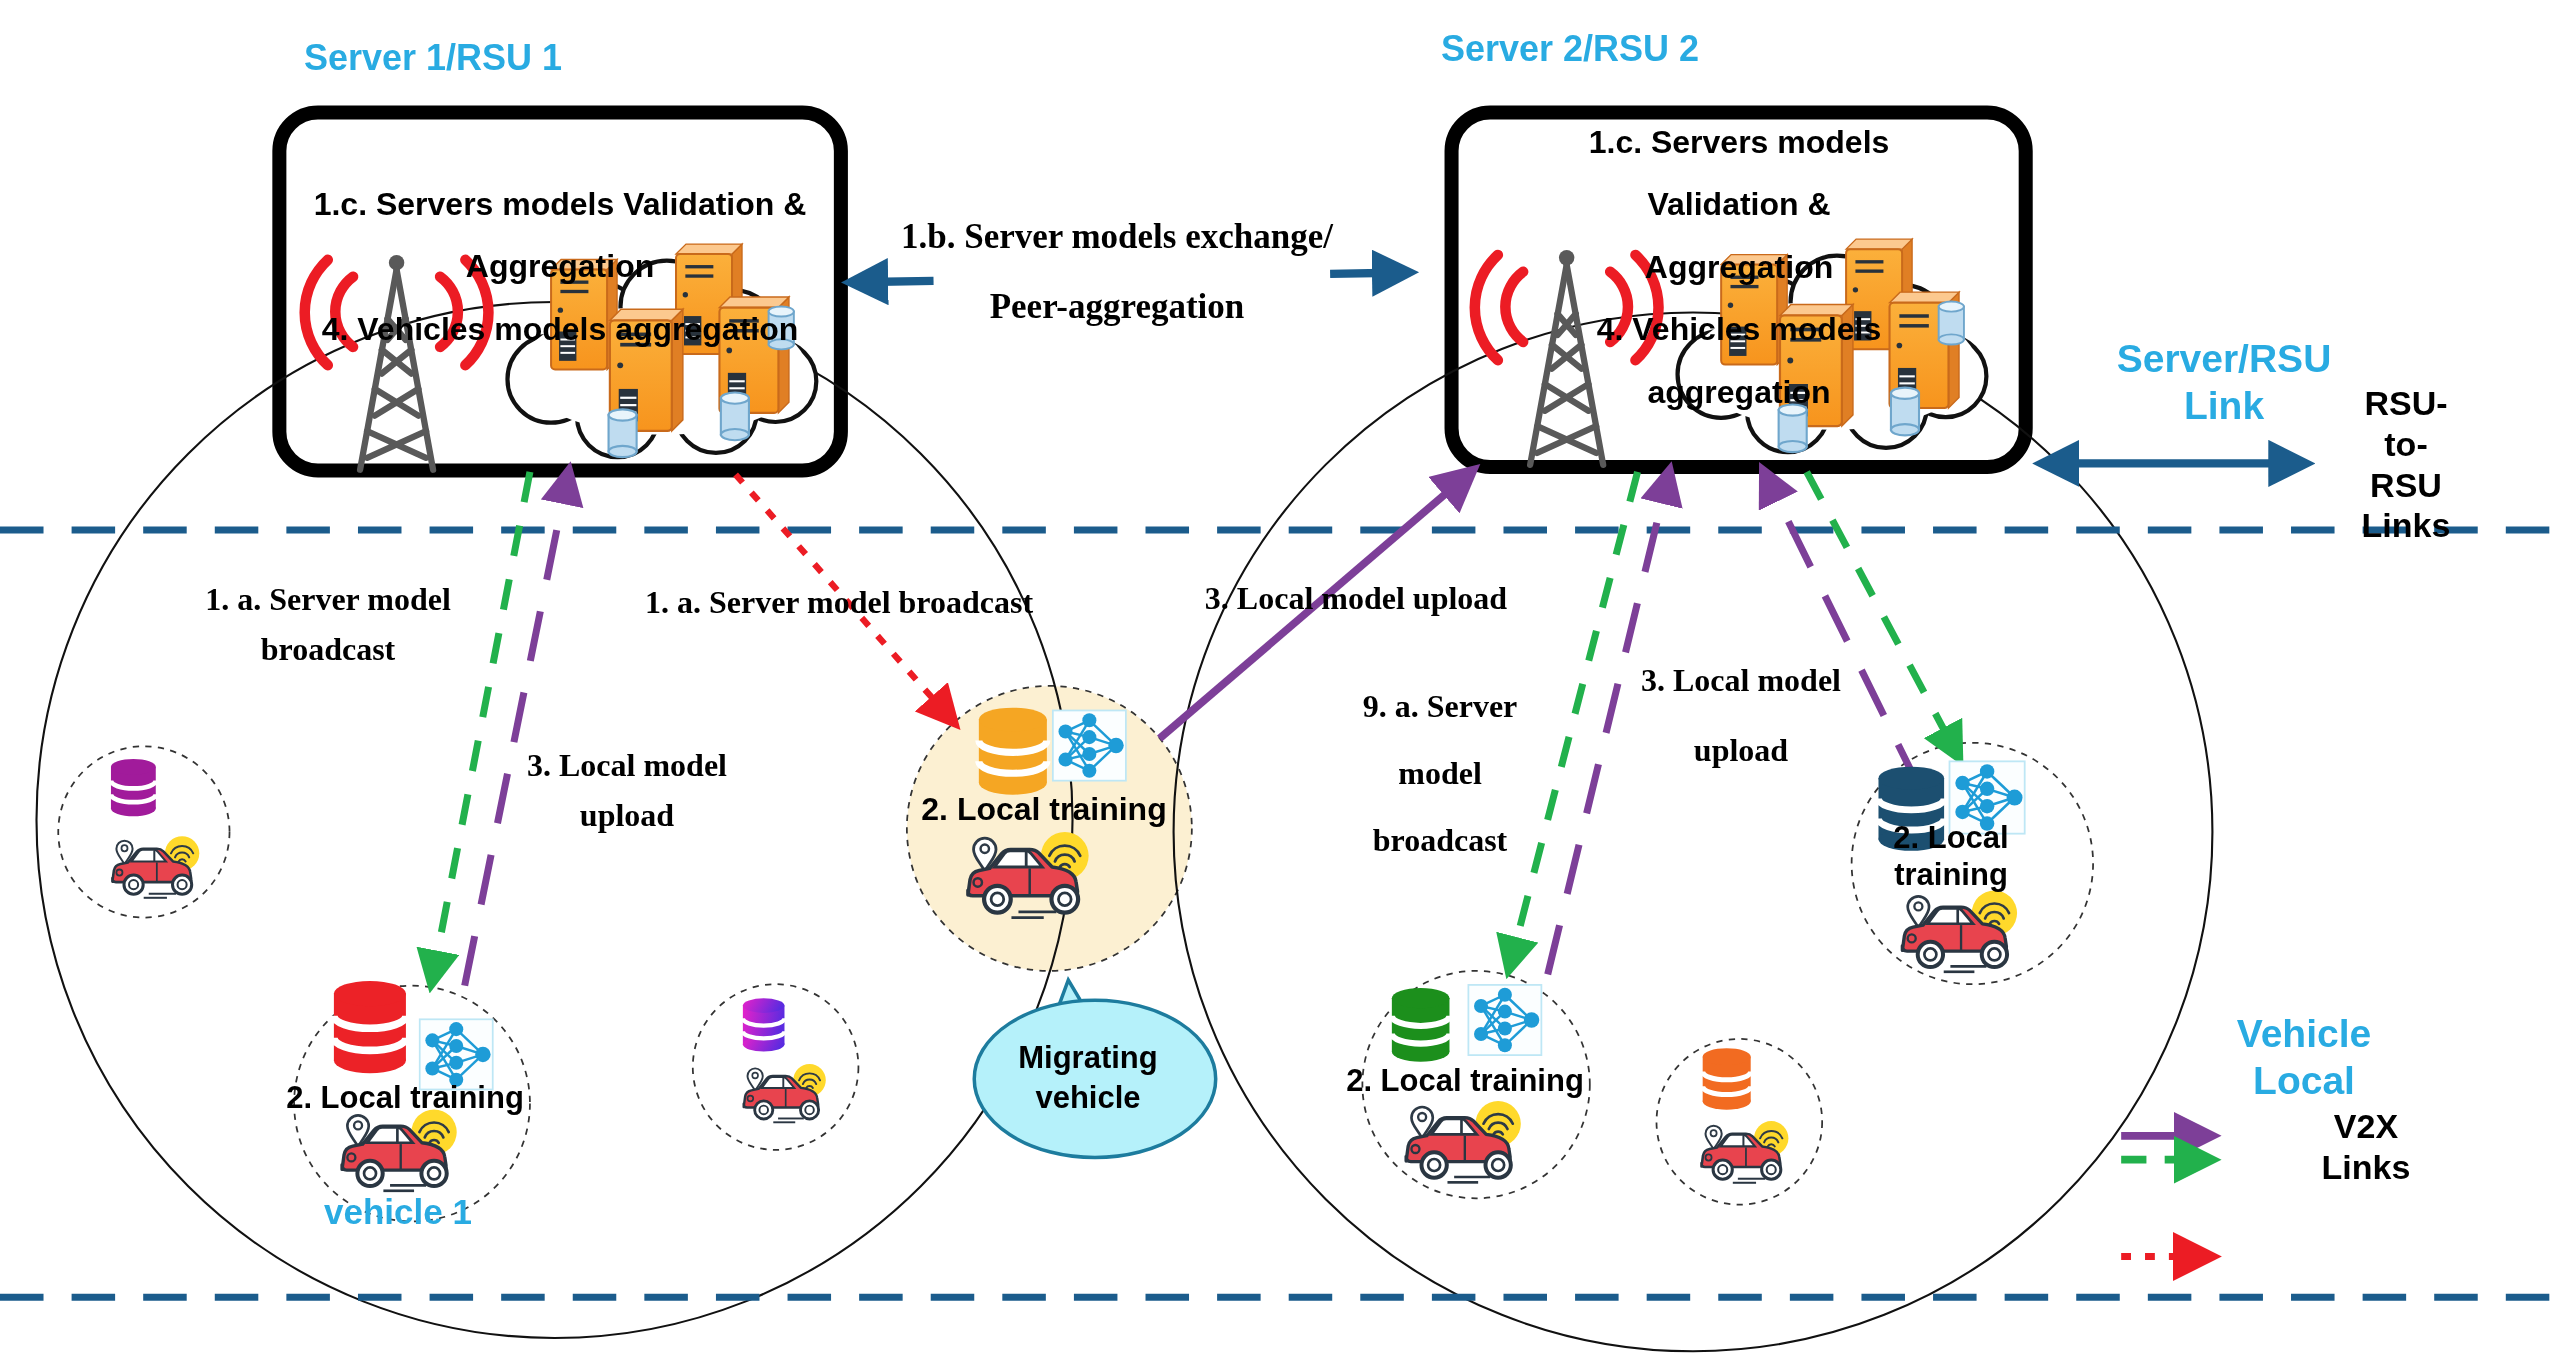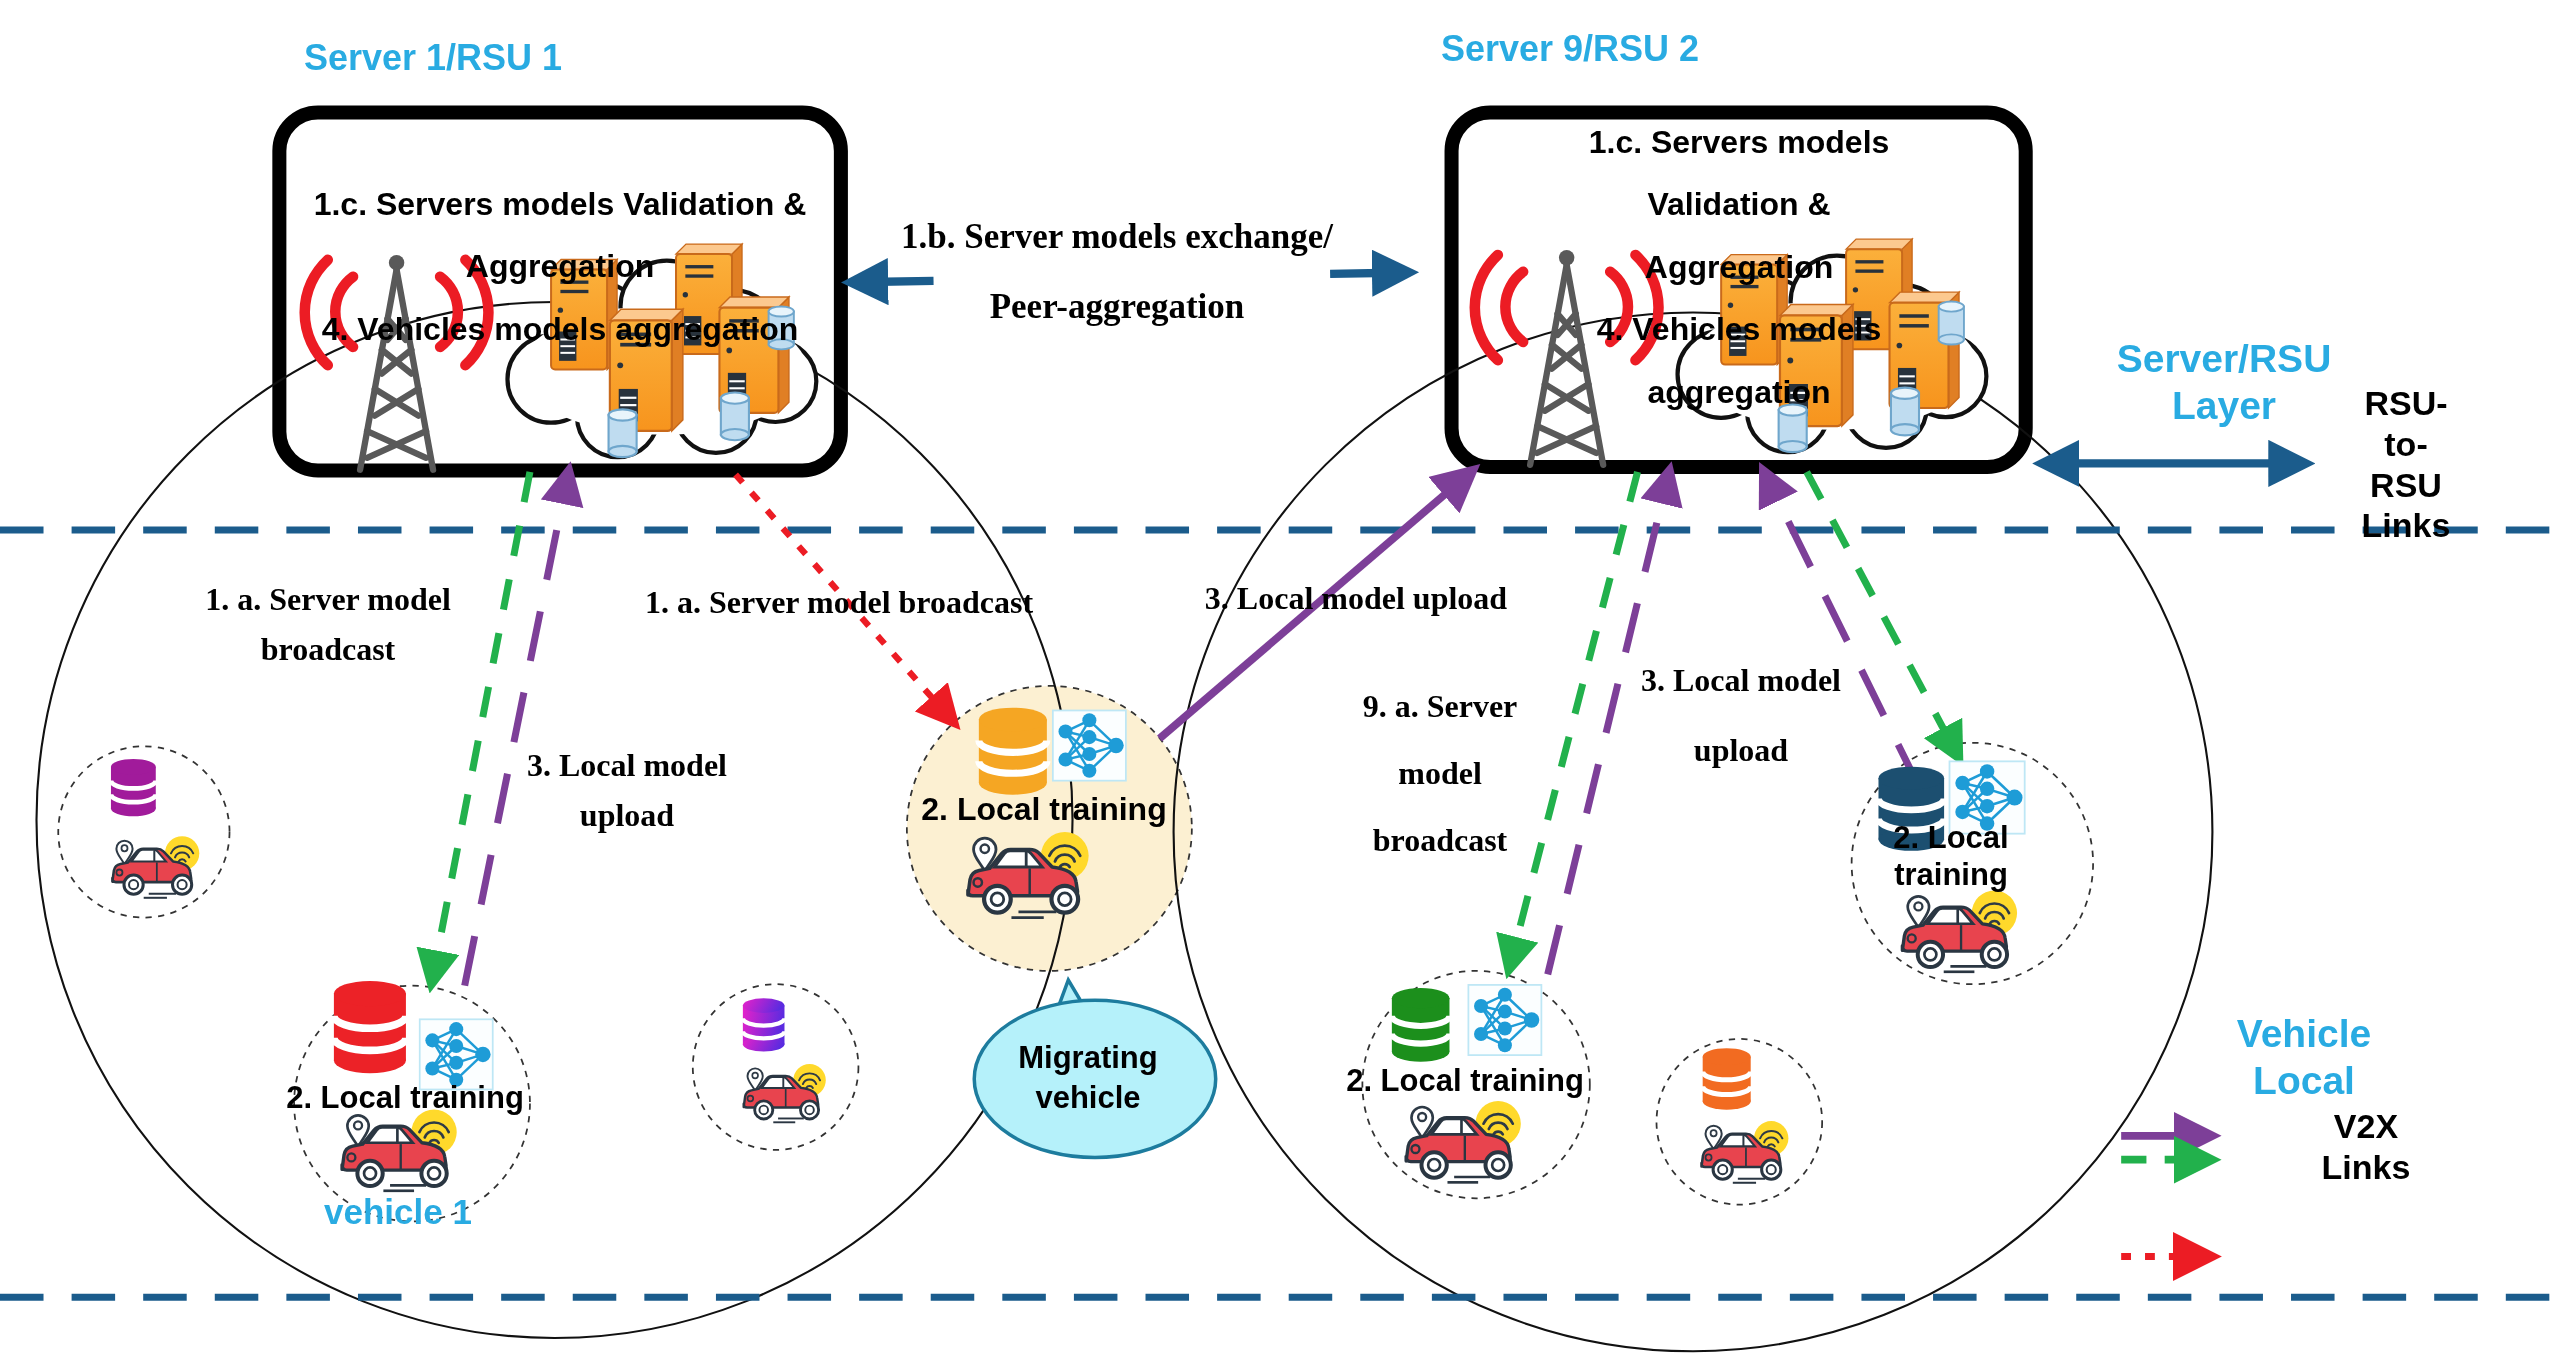--- a/index.html
+++ b/index.html
@@ -223,33 +223,33 @@
   <use href="#nn" transform="translate(2831,1136) scale(1.03)"></use>
   <use href="#smartcar" transform="translate(2792,1333) scale(0.95)"></use>
 
   <g>
     <path d="M 1505 1442 L 1522 1396 L 1547 1438 Z" fill="#B5F1FA" stroke="#1D7C9E" stroke-width="5"></path>
     <ellipse cx="1560" cy="1537" rx="172" ry="112" fill="#B5F1FA" stroke="#1D7C9E" stroke-width="5"></ellipse>
   </g>
 </svg>
 
 <div class="lbl sans blue" style="left:433px;top:58px;font-size:36px;">Server 1/RSU 1</div>
-<div class="lbl sans blue" style="left:1570px;top:49px;font-size:36px;">Server 9/RSU 2</div>
+<div class="lbl sans blue" style="left:1570px;top:49px;font-size:36px;">Server 2/RSU 2</div>
 
 <div class="lbl sans" style="left:560px;top:267px;font-size:32px;line-height:1.95;">1.c. Servers models Validation &amp;
 Aggregation
 4. Vehicles models aggregation</div>
 <div class="lbl sans" style="left:1739px;top:267px;font-size:32px;line-height:1.95;">1.c. Servers models Validation &amp;
 Aggregation
 4. Vehicles models aggregation</div>
 
 <div class="lbl serif" style="left:1117px;top:272px;font-size:35px;line-height:2.0;">1.b. Server models exchange/
 Peer-aggregation</div>
 
-<div class="lbl sans blue" style="left:2224px;top:383px;font-size:39px;">Server/RSU Layer</div>
+<div class="lbl sans blue" style="left:2224px;top:383px;font-size:39px;">Server/RSU Link</div>
 <div class="lbl sans" style="left:2406px;top:465px;font-size:34px;">RSU-to-RSU Links</div>
 
 <div class="lbl serif" style="left:328px;top:580px;font-size:32px;line-height:1.55;margin-top:45px;">1. a. Server model
 broadcast</div>
 <div class="lbl serif" style="left:839px;top:602px;font-size:32px;">1. a. Server model broadcast</div>
 <div class="lbl serif" style="left:1356px;top:598px;font-size:32px;">3. Local model upload</div>
 <div class="lbl serif" style="left:627px;top:791px;font-size:32px;line-height:1.55;">3. Local model
 upload</div>
 <div class="lbl serif" style="left:1440px;top:774px;font-size:32px;line-height:2.1;">9. a. Server
 model

